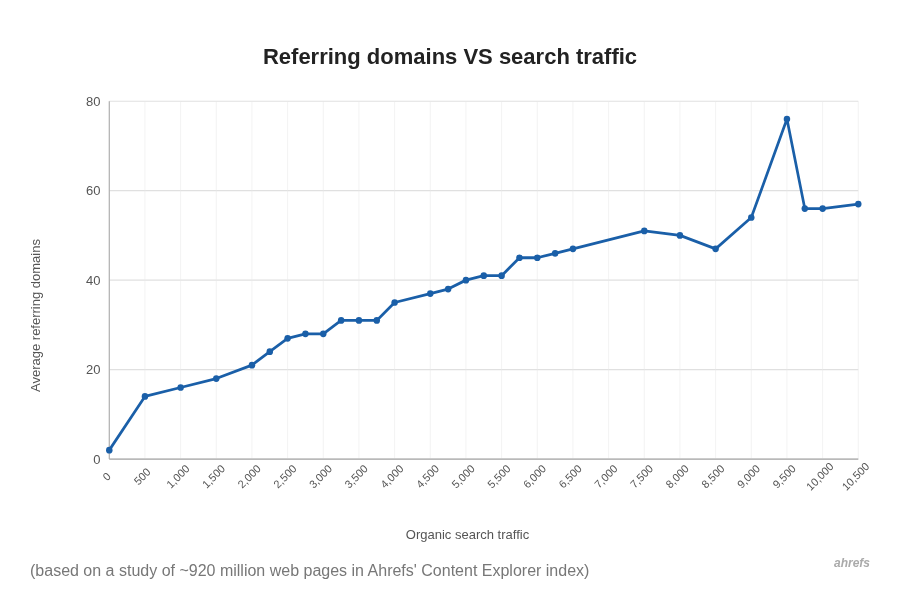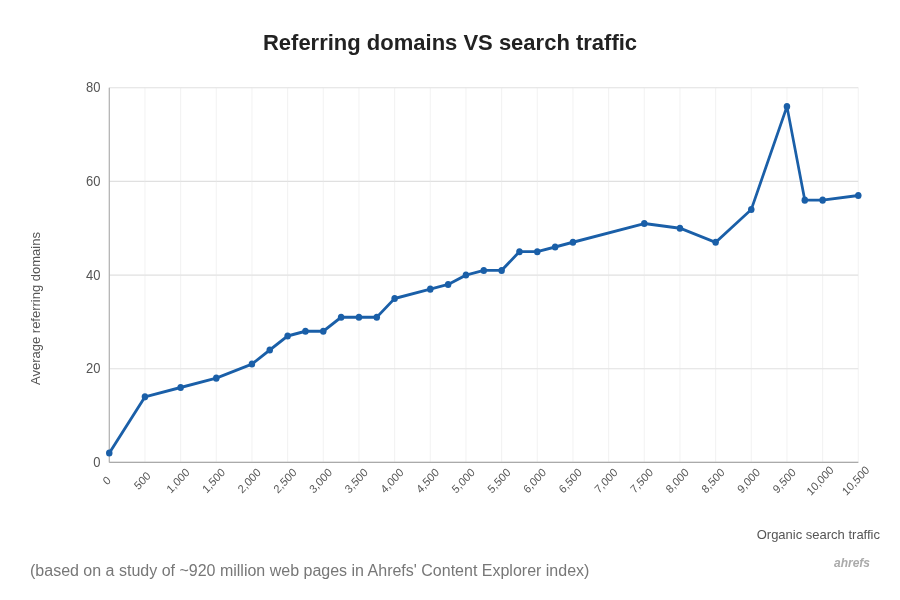--- a/index.html
+++ b/index.html
@@ -10,21 +10,21 @@
       font-family: 'Arial', sans-serif;
       overflow: hidden;
     }
     .page {
       width: 900px;
       height: 600px;
       position: relative;
       display: flex;
       flex-direction: column;
       align-items: center;
-      padding: 30px 20px 20px;
+      padding: 44px 20px 20px;
     }
     .chart-title {
       font-size: 22px;
       font-weight: 700;
       color: #222;
       margin-bottom: 20px;
       text-align: center;
     }
     .chart-area {
       display: flex;
@@ -51,24 +51,24 @@
     }
     .chart-plot {
       flex: 1;
       position: relative;
     }
     svg.chart-svg {
       width: 100%;
       height: 100%;
     }
     .x-axis-label {
-      text-align: right;
+      text-align: center;
       font-size: 13px;
       color: #555;
-      margin-top: 6px;
+      margin-top: 12px;
     }
     .footer-note {
       font-size: 16px;
       color: #777;
       text-align: center;
       margin-top: 16px;
     }
     .footer-row {
       display: flex;
       width: 100%;

